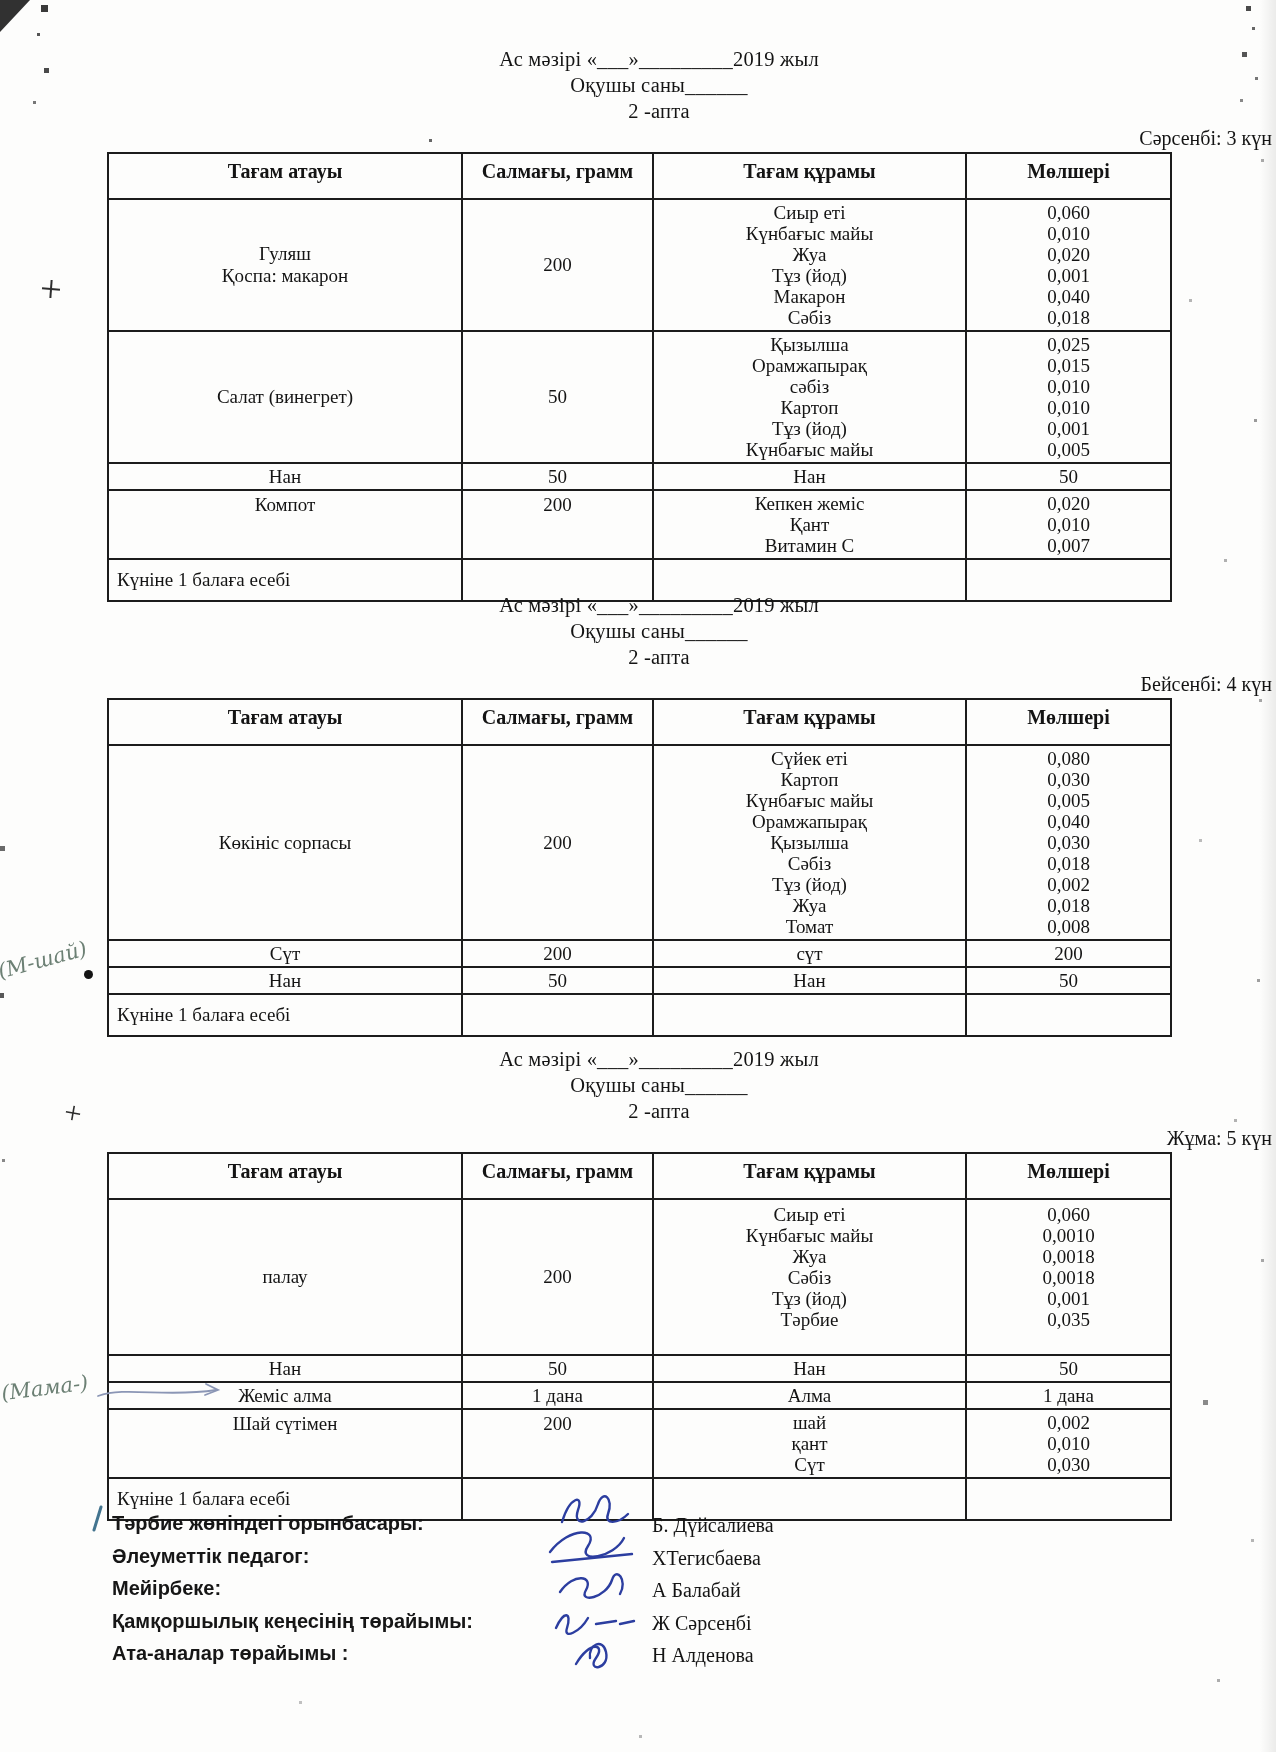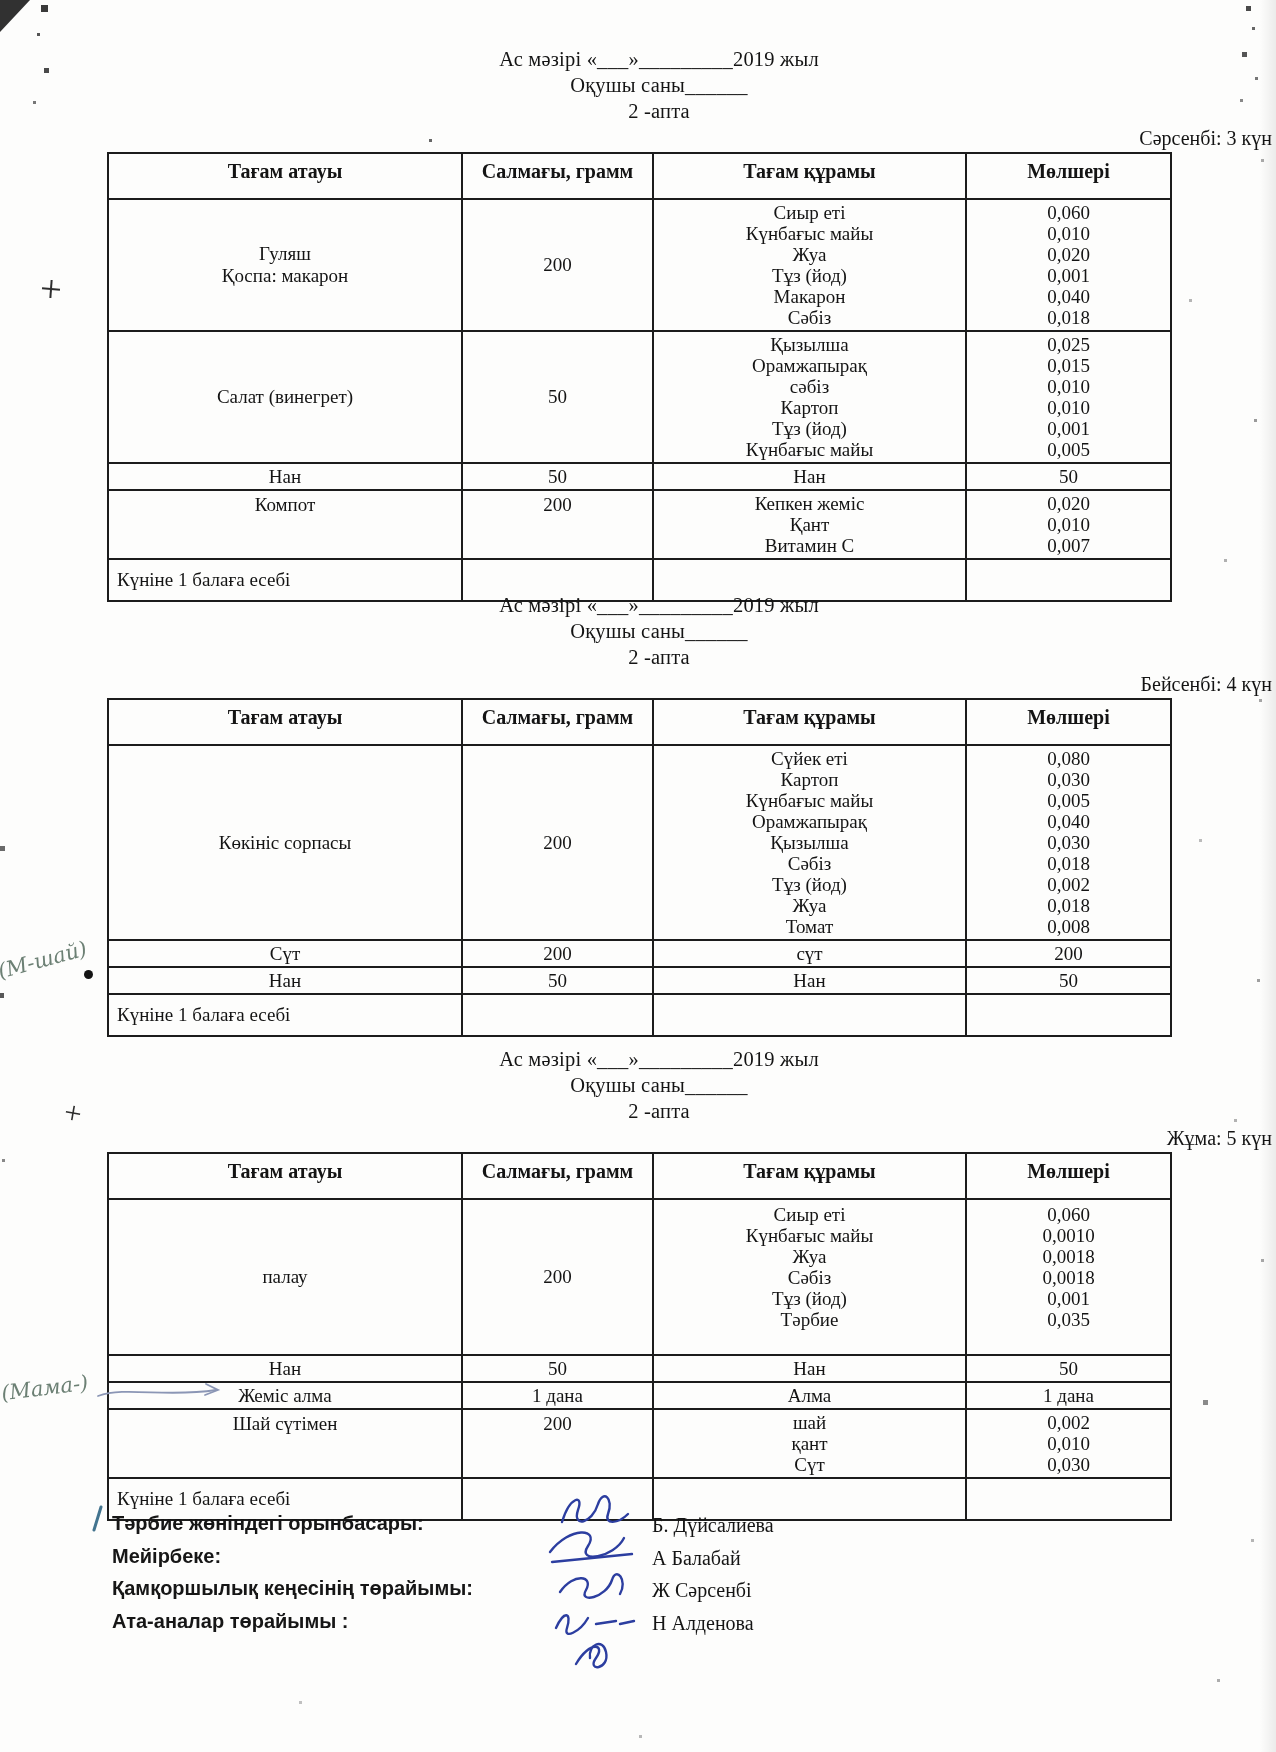--- a/index.html
+++ b/index.html
@@ -366,20 +366,24 @@
         </tbody>
       </table>
   </section>
 
   <div class="signatures">
     <div class="sig-row">
       <span class="sig-label">Тәрбие жөніндегі орынбасары:</span>
       <span class="sig-name">Б. Дүйсалиева</span>
     </div>
     <div class="sig-row">
+      <span class="sig-label">Әлеуметтік педагог:</span>
+      <span class="sig-name">ХТегисбаева</span>
+    </div>
+    <div class="sig-row">
       <span class="sig-label">Мейірбеке:</span>
       <span class="sig-name">А Балабай</span>
     </div>
     <div class="sig-row">
       <span class="sig-label">Қамқоршылық кеңесінің төрайымы:</span>
       <span class="sig-name">Ж Сәрсенбі</span>
     </div>
     <div class="sig-row">
       <span class="sig-label">Ата-аналар төрайымы :</span>
       <span class="sig-name">Н Алденова</span>

